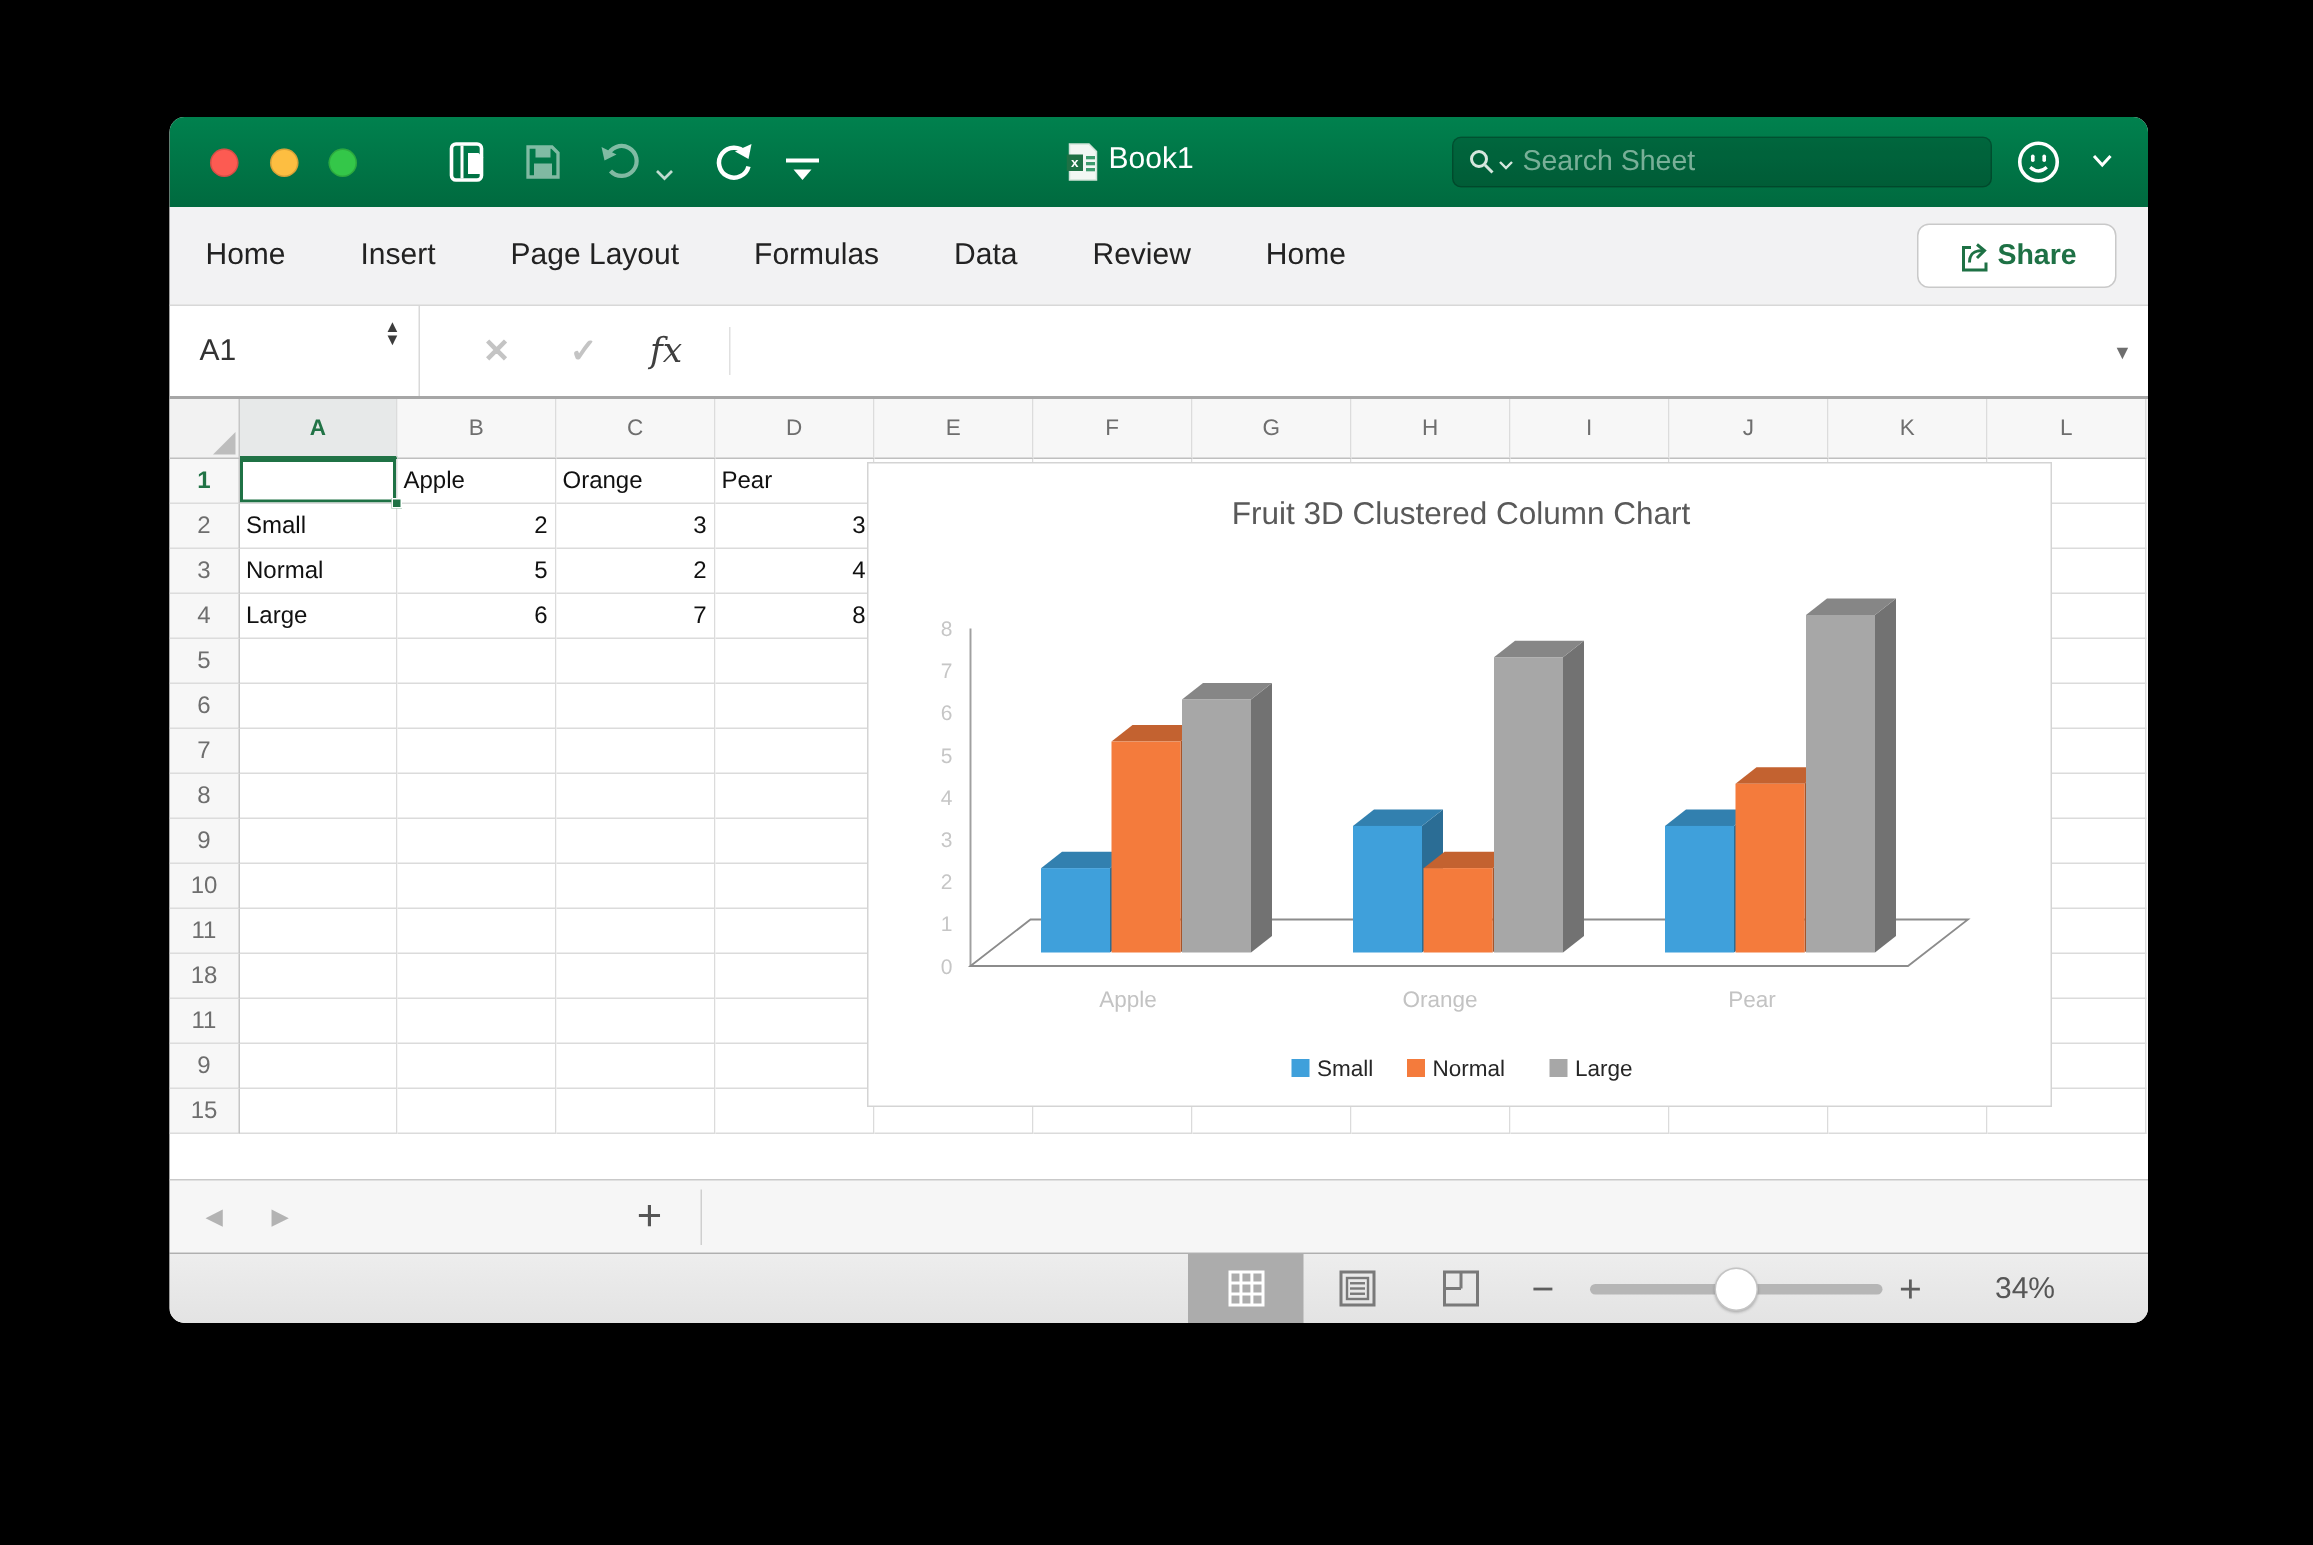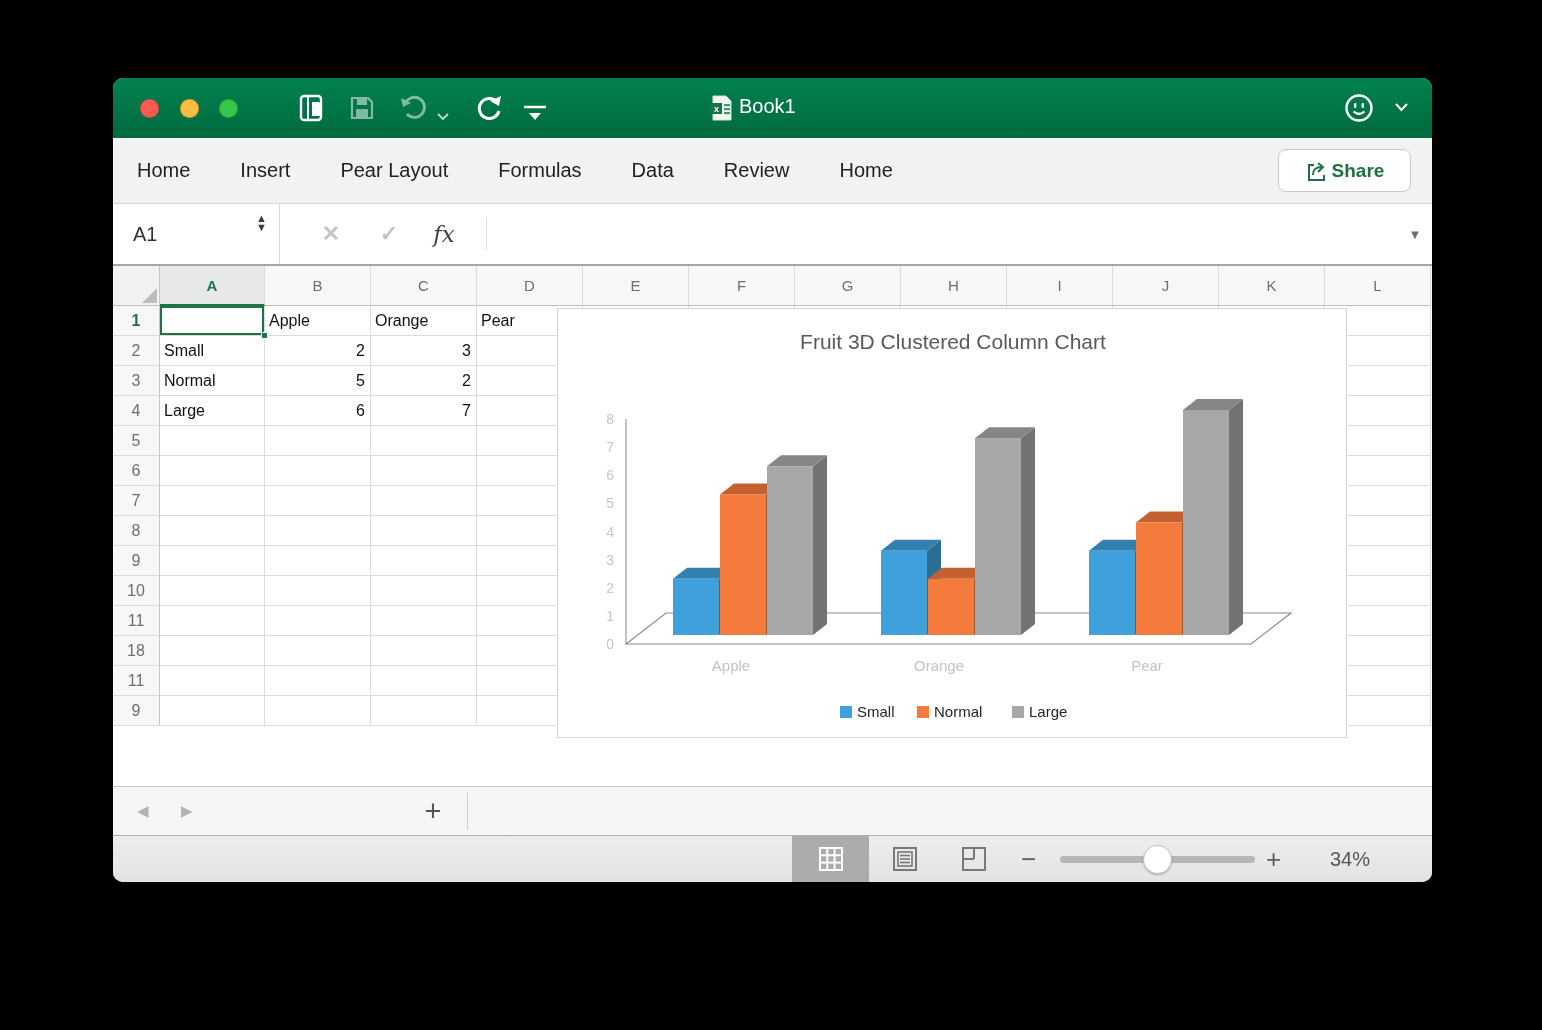--- a/index.html
+++ b/index.html
@@ -48,21 +48,21 @@
   .colh.sel { background:#E7E9E9; color:#217346; font-weight:600; border-bottom:2px solid #217346; }
   .grow { display:flex; height:30px; }
   .rowh { width:47px; border-right:1px solid #C6C6C6; border-bottom:1px solid #DCDCDC; background:#F7F7F7; display:flex; align-items:center; justify-content:center; font-size:16px; color:#6E6E6E; }
   .rowh.sel { color:#217346; font-weight:600; }
   .cell { border-right:1px solid #DBDBDB; border-bottom:1px solid #DBDBDB; font-size:16px; color:#111; display:flex; align-items:center; padding:0 4px; background:#fff; position:relative; }
   .cell.num { justify-content:flex-end; padding-right:5px; }
   .cell.selcell { box-shadow:inset 0 0 0 2px #1F7245; z-index:3; }
   .handle { position:absolute; right:-4px; bottom:-4px; width:7px; height:7px; background:#1F7245; border:1px solid #fff; z-index:4; }
 
   
-  #chart { position:absolute; left:444px; top:42px; width:790px; height:430px; background:#fff; border:1px solid #D4D4D4; z-index:5; }
+  #chart { position:absolute; left:465px; top:42px; width:790px; height:430px; background:#fff; border:1px solid #D4D4D4; z-index:5; }
 
   
   #tabbar { position:absolute; left:0; top:708px; width:100%; height:49px; background:#F6F6F6; border-top:1px solid #C9C9C9; }
   .nav-arrow { position:absolute; top:0; height:100%; display:flex; align-items:center; font-size:15px; color:#B3B3B3; }
   #nav-prev { left:24px; } #nav-next { left:68px; }
   #sheet-tab { position:absolute; left:120px; top:0; width:159px; height:44px; background:#fff; border:1px solid #D2D2D2; border-top:none; border-radius:0 0 7px 7px; box-shadow:0 2px 3px rgba(0,0,0,.12); display:flex; align-items:center; justify-content:center; color:#217346; font-size:20px; font-weight:700; }
   #add-sheet { position:absolute; left:300px; top:0; width:40px; height:100%; display:flex; align-items:center; justify-content:center; font-size:29px; font-weight:300; color:#555; }
   #tabsep { position:absolute; left:354px; top:6px; width:1px; height:37px; background:#CFCFCF; }
 
   
@@ -117,37 +117,47 @@
         <path d="M2 1 h13 l5 5 v19 h-18 z" fill="#F2F7F4" stroke="#CFE3D8" stroke-width="1"></path>
         <rect x="0" y="8" width="11" height="11" fill="#1E7145"></rect>
         <text x="5.5" y="16.5" font-size="9" font-weight="bold" fill="#fff" text-anchor="middle" font-family="Liberation Sans,sans-serif">x</text>
         <rect x="13" y="9" width="6" height="2.2" fill="#3D9B6E"></rect>
         <rect x="13" y="13" width="6" height="2.2" fill="#3D9B6E"></rect>
         <rect x="13" y="17" width="6" height="2.2" fill="#3D9B6E"></rect>
       </svg>
       <span id="doc-title">Book1</span>
     </div>
 
+    <div id="searchbox">
+      <svg width="18" height="18" viewBox="0 0 18 18">
+        <circle cx="7" cy="7" r="5" fill="none" stroke="#D6E7DE" stroke-width="2"></circle>
+        <line x1="11" y1="11" x2="16" y2="16" stroke="#D6E7DE" stroke-width="2"></line>
+      </svg>
+      <svg width="10" height="7" viewBox="0 0 10 7" style="margin:4px 6px 0 2px">
+        <polyline points="1,1 5,5 9,1" fill="none" stroke="#D6E7DE" stroke-width="1.6"></polyline>
+      </svg>
+      <input type="text" placeholder="Search Sheet" style="">
+    </div>
 
     <svg id="smiley" width="32" height="32" viewBox="0 0 32 32">
       <circle cx="16" cy="16" r="12.5" fill="none" stroke="#fff" stroke-width="2.4"></circle>
       <rect x="11" y="11" width="2.4" height="5" rx="1.2" fill="#fff"></rect>
       <rect x="18.6" y="11" width="2.4" height="5" rx="1.2" fill="#fff"></rect>
       <path d="M10.5 19.5 Q16 24.5 21.5 19.5" fill="none" stroke="#fff" stroke-width="2.2"></path>
     </svg>
     <svg id="smiley-chev" width="13" height="9" viewBox="0 0 13 9">
       <polyline points="1,1 6.5,7 12,1" fill="none" stroke="#fff" stroke-width="2"></polyline>
     </svg>
   </div>
 
   <div id="ribbon">
     <div id="tabs">
       <span class="rtab">Home</span>
       <span class="rtab">Insert</span>
-      <span class="rtab">Pear Layout</span>
+      <span class="rtab">Page Layout</span>
       <span class="rtab">Formulas</span>
       <span class="rtab">Data</span>
       <span class="rtab">Review</span>
       <span class="rtab">Home</span>
     </div>
     <div id="share-btn">
       <svg width="24" height="24" viewBox="0 0 24 24">
         <path d="M9 6 H4 V21 H19 V16" fill="none" stroke="#1E7145" stroke-width="2"></path>
         <path d="M8 16 C8 10 11 8 17 8" fill="none" stroke="#1E7145" stroke-width="2"></path>
         <polyline points="13,4 18,8 13,13" fill="none" stroke="#1E7145" stroke-width="2"></polyline>
@@ -395,20 +405,35 @@
         <div class="cell" style="width: 106px;"></div>
         <div class="cell" style="width: 106px;"></div>
         <div class="cell" style="width: 106px;"></div>
         <div class="cell" style="width: 106px;"></div>
         <div class="cell" style="width: 106px;"></div>
         <div class="cell" style="width: 106px;"></div>
         <div class="cell" style="width: 106px;"></div>
         <div class="cell" style="width: 106px;"></div>
         <div class="cell" style="width: 106px;"></div>
       </div>
+      <div class="grow">
+        <div class="rowh">15</div>
+        <div class="cell" style="width: 105px;"></div>
+        <div class="cell" style="width: 106px;"></div>
+        <div class="cell" style="width: 106px;"></div>
+        <div class="cell" style="width: 106px;"></div>
+        <div class="cell" style="width: 106px;"></div>
+        <div class="cell" style="width: 106px;"></div>
+        <div class="cell" style="width: 106px;"></div>
+        <div class="cell" style="width: 106px;"></div>
+        <div class="cell" style="width: 106px;"></div>
+        <div class="cell" style="width: 106px;"></div>
+        <div class="cell" style="width: 106px;"></div>
+        <div class="cell" style="width: 106px;"></div>
+      </div>
       <div id="chart"><svg width="790" height="430">
           <text x="395" y="40" text-anchor="middle" font-size="21" fill="#595959" font-family="Liberation Sans,sans-serif">Fruit 3D Clustered Column Chart</text>
           <text x="56" y="340" text-anchor="end" font-size="14" fill="#C6C6C6" font-family="Liberation Sans,sans-serif">0</text>
           <text x="56" y="311.875" text-anchor="end" font-size="14" fill="#C6C6C6" font-family="Liberation Sans,sans-serif">1</text>
           <text x="56" y="283.75" text-anchor="end" font-size="14" fill="#C6C6C6" font-family="Liberation Sans,sans-serif">2</text>
           <text x="56" y="255.625" text-anchor="end" font-size="14" fill="#C6C6C6" font-family="Liberation Sans,sans-serif">3</text>
           <text x="56" y="227.5" text-anchor="end" font-size="14" fill="#C6C6C6" font-family="Liberation Sans,sans-serif">4</text>
           <text x="56" y="199.375" text-anchor="end" font-size="14" fill="#C6C6C6" font-family="Liberation Sans,sans-serif">5</text>
           <text x="56" y="171.25" text-anchor="end" font-size="14" fill="#C6C6C6" font-family="Liberation Sans,sans-serif">6</text>
           <text x="56" y="143.125" text-anchor="end" font-size="14" fill="#C6C6C6" font-family="Liberation Sans,sans-serif">7</text>

